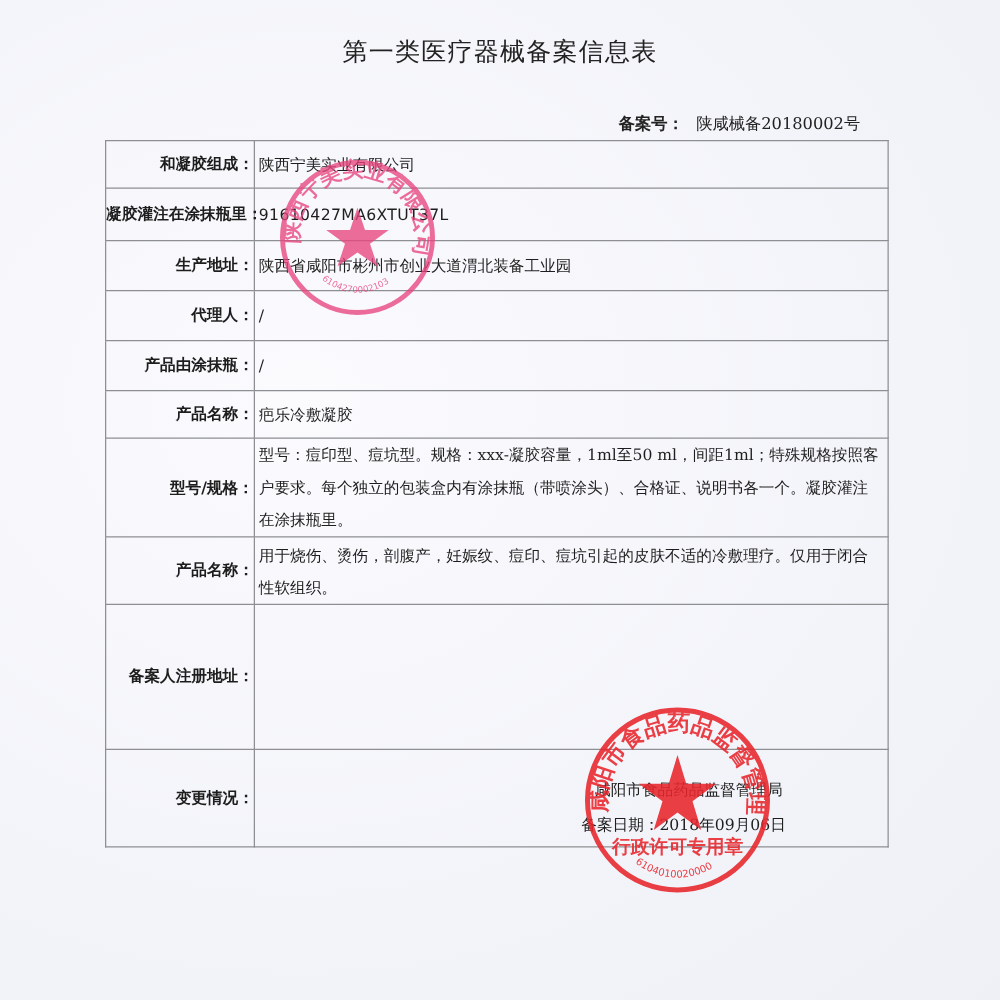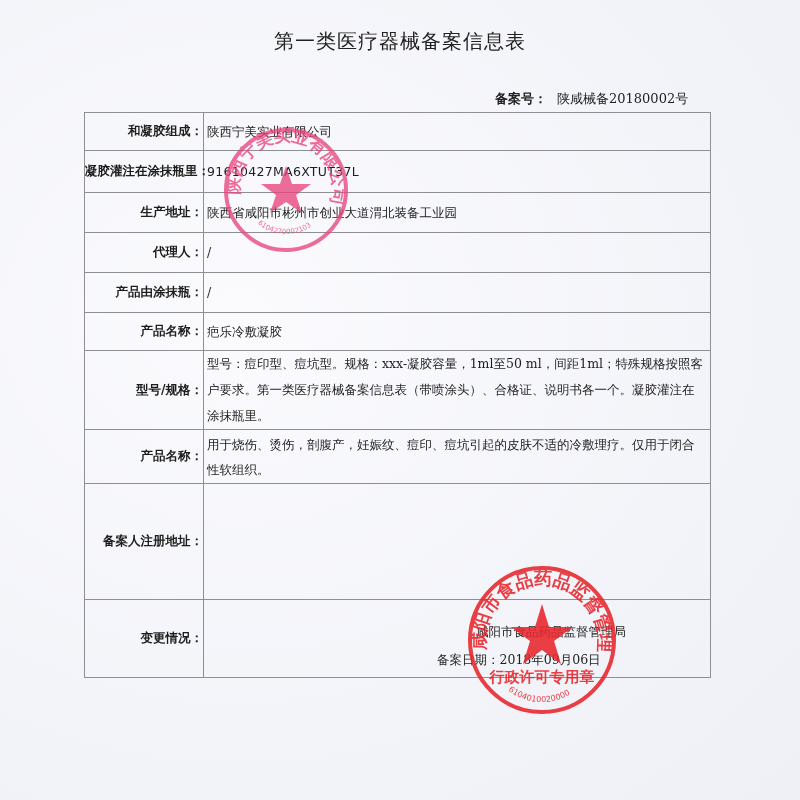--- a/index.html
+++ b/index.html
@@ -39,21 +39,21 @@
   .stamp {
     position: absolute; border-radius: 50%; pointer-events: none;
   }
   .stamp svg { width: 100%; height: 100%; display: block; }
   .stamp1 { left: 222px; top: 126px; width: 128px; height: 128px; opacity: 0.78; }
   .stamp2 { left: 466px; top: 564px; width: 152px; height: 152px; opacity: 0.88; }
   .sign-block {
     position: absolute; font-family: "DejaVu Serif", "Liberation Serif", serif; font-size: 12.5px; color: #1e1e1e;
   }
   .sign-org { left: 476px; top: 624px; }
-  .sign-date { left: 437px; top: 652px; }
+  .sign-date { left: 465px; top: 652px; }
 </style>
 </head>
 <body>
 
 <div class="page-bg"></div>
 
 <div class="title">第一类医疗器械备案信息表</div>
 
 <div class="record-no">
   <span class="lbl">备案号：</span><span>陕咸械备20180002号</span>
@@ -80,21 +80,21 @@
   <tr style="height:40px">
     <td class="label">产品由涂抹瓶：</td>
     <td class="value">/</td>
   </tr>
   <tr style="height:38px">
     <td class="label">产品名称：</td>
     <td class="value">疤乐冷敷凝胶</td>
   </tr>
   <tr style="height:78px">
     <td class="label">型号/规格：</td>
-    <td class="value" style="line-height:26px">型号：痘印型、痘坑型。规格：xxx-凝胶容量，1ml至50 ml，间距1ml；特殊规格按照客户要求。第一类医疗器械备案信息表（带喷涂头）、合格证、说明书各一个。凝胶灌注在涂抹瓶里。</td>
+    <td class="value" style="line-height:26px">型号：痘印型、痘坑型。规格：xxx-凝胶容量，1ml至50 ml，间距1ml；特殊规格按照客户要求。每个独立的包装盒内有涂抹瓶（带喷涂头）、合格证、说明书各一个。凝胶灌注在涂抹瓶里。</td>
   </tr>
   <tr style="height:54px">
     <td class="label">产品名称：</td>
     <td class="value" style="line-height:25px">用于烧伤、烫伤，剖腹产，妊娠纹、痘印、痘坑引起的皮肤不适的冷敷理疗。仅用于闭合性软组织。</td>
   </tr>
   <tr style="height:116px">
     <td class="label">备案人注册地址：</td>
     <td class="value"></td>
   </tr>
   <tr style="height:78px">

